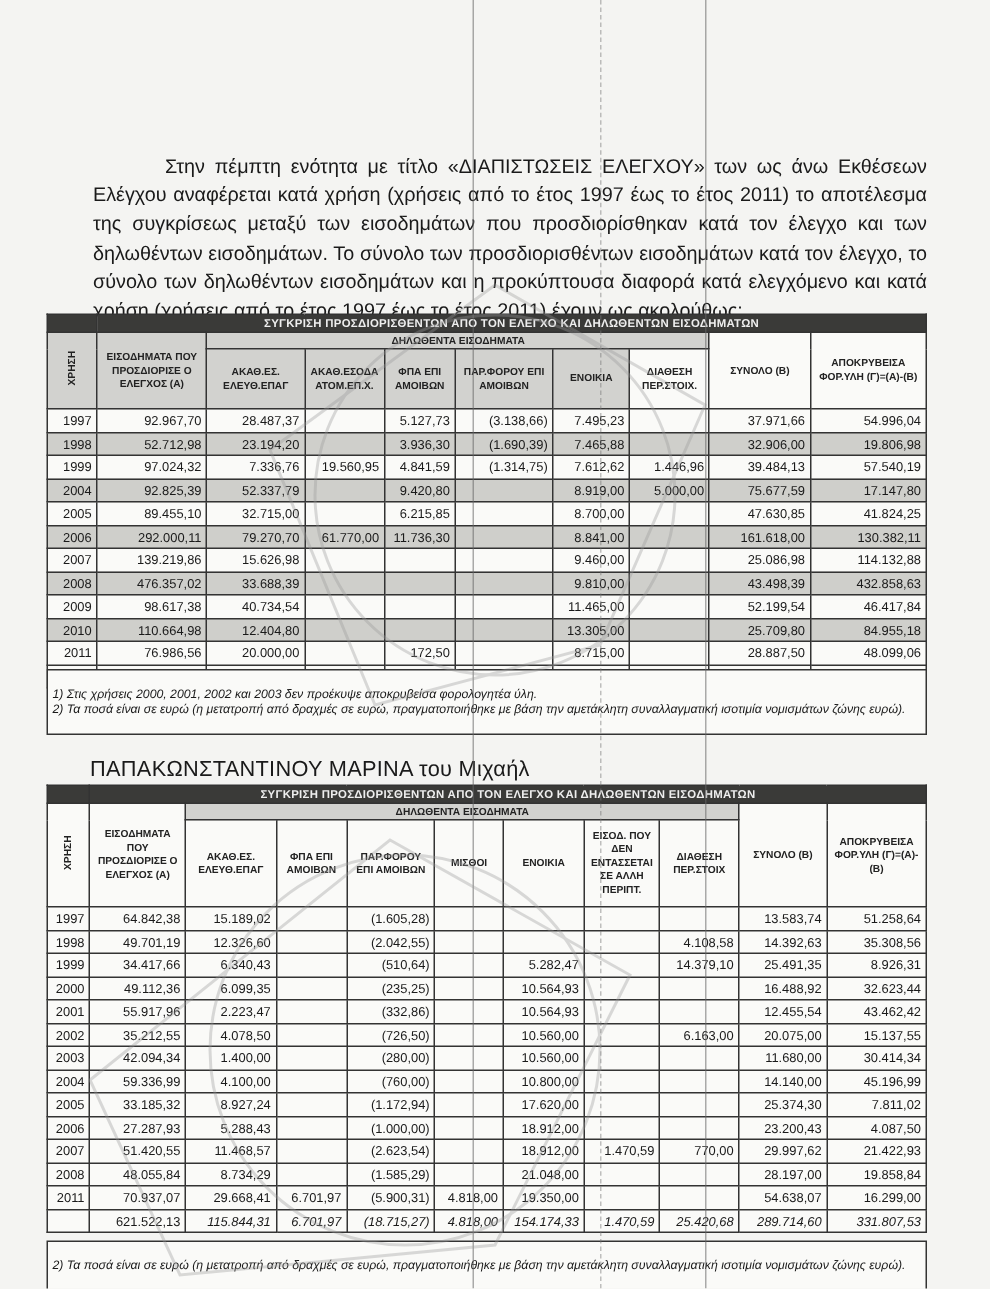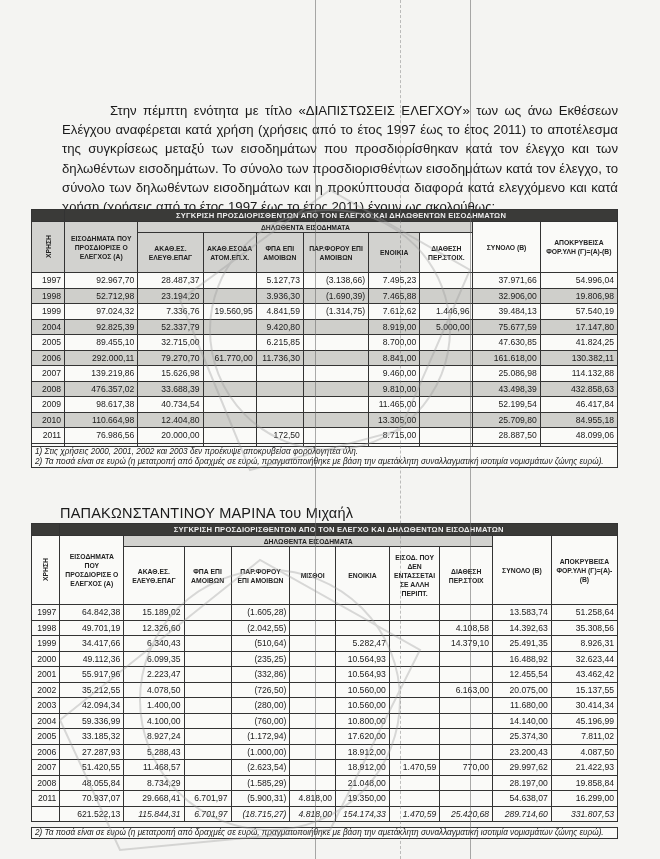--- a/index.html
+++ b/index.html
@@ -18,21 +18,21 @@
   table.t .title th { background:#3a3a38; color:#eee; font-size:7.6px; height:11px; text-align:center; letter-spacing:.2px; }
   table.t .sub th { height:10px; text-align:center; }
   table.t td { text-align:right; background:#fafaf8; }
   table.t td.y { }
   table.t tr.shade td { background:#cfcfcb; }
   table.t tr.tot td { font-style:italic; font-weight:normal; }
   table.t tr.tot td.first { font-style:normal; }
   .vert { writing-mode:vertical-rl; transform:rotate(180deg); }
   .t1 { left:31px; top:209px; width:587px; }
   .t2 { left:31px; top:523px; width:587px; }
-  .note { position:absolute; left:31px; width:579px; border:1px solid #333; font-size:8.2px; line-height:10px; padding:0 3px; background:#fafaf8; font-style:italic; }
+  .note { position:absolute; left:31px; width:579px; border:1px solid #333; font-size:8.2px; line-height:10px; padding:11px 3px; background:#fafaf8; font-style:italic; }
   .note1 { top:446px; }
   .note2 { top:827px; }
   .vline { position:absolute; top:0; width:0; border-left:1px solid #666; height:859px; opacity:.55; }
   .vdash { position:absolute; top:0; width:0; border-left:1px dashed #777; height:859px; opacity:.45; }
   .wm { position:absolute; pointer-events:none; }
 </style>
 </head>
 <body>
 
 <div class="page">

